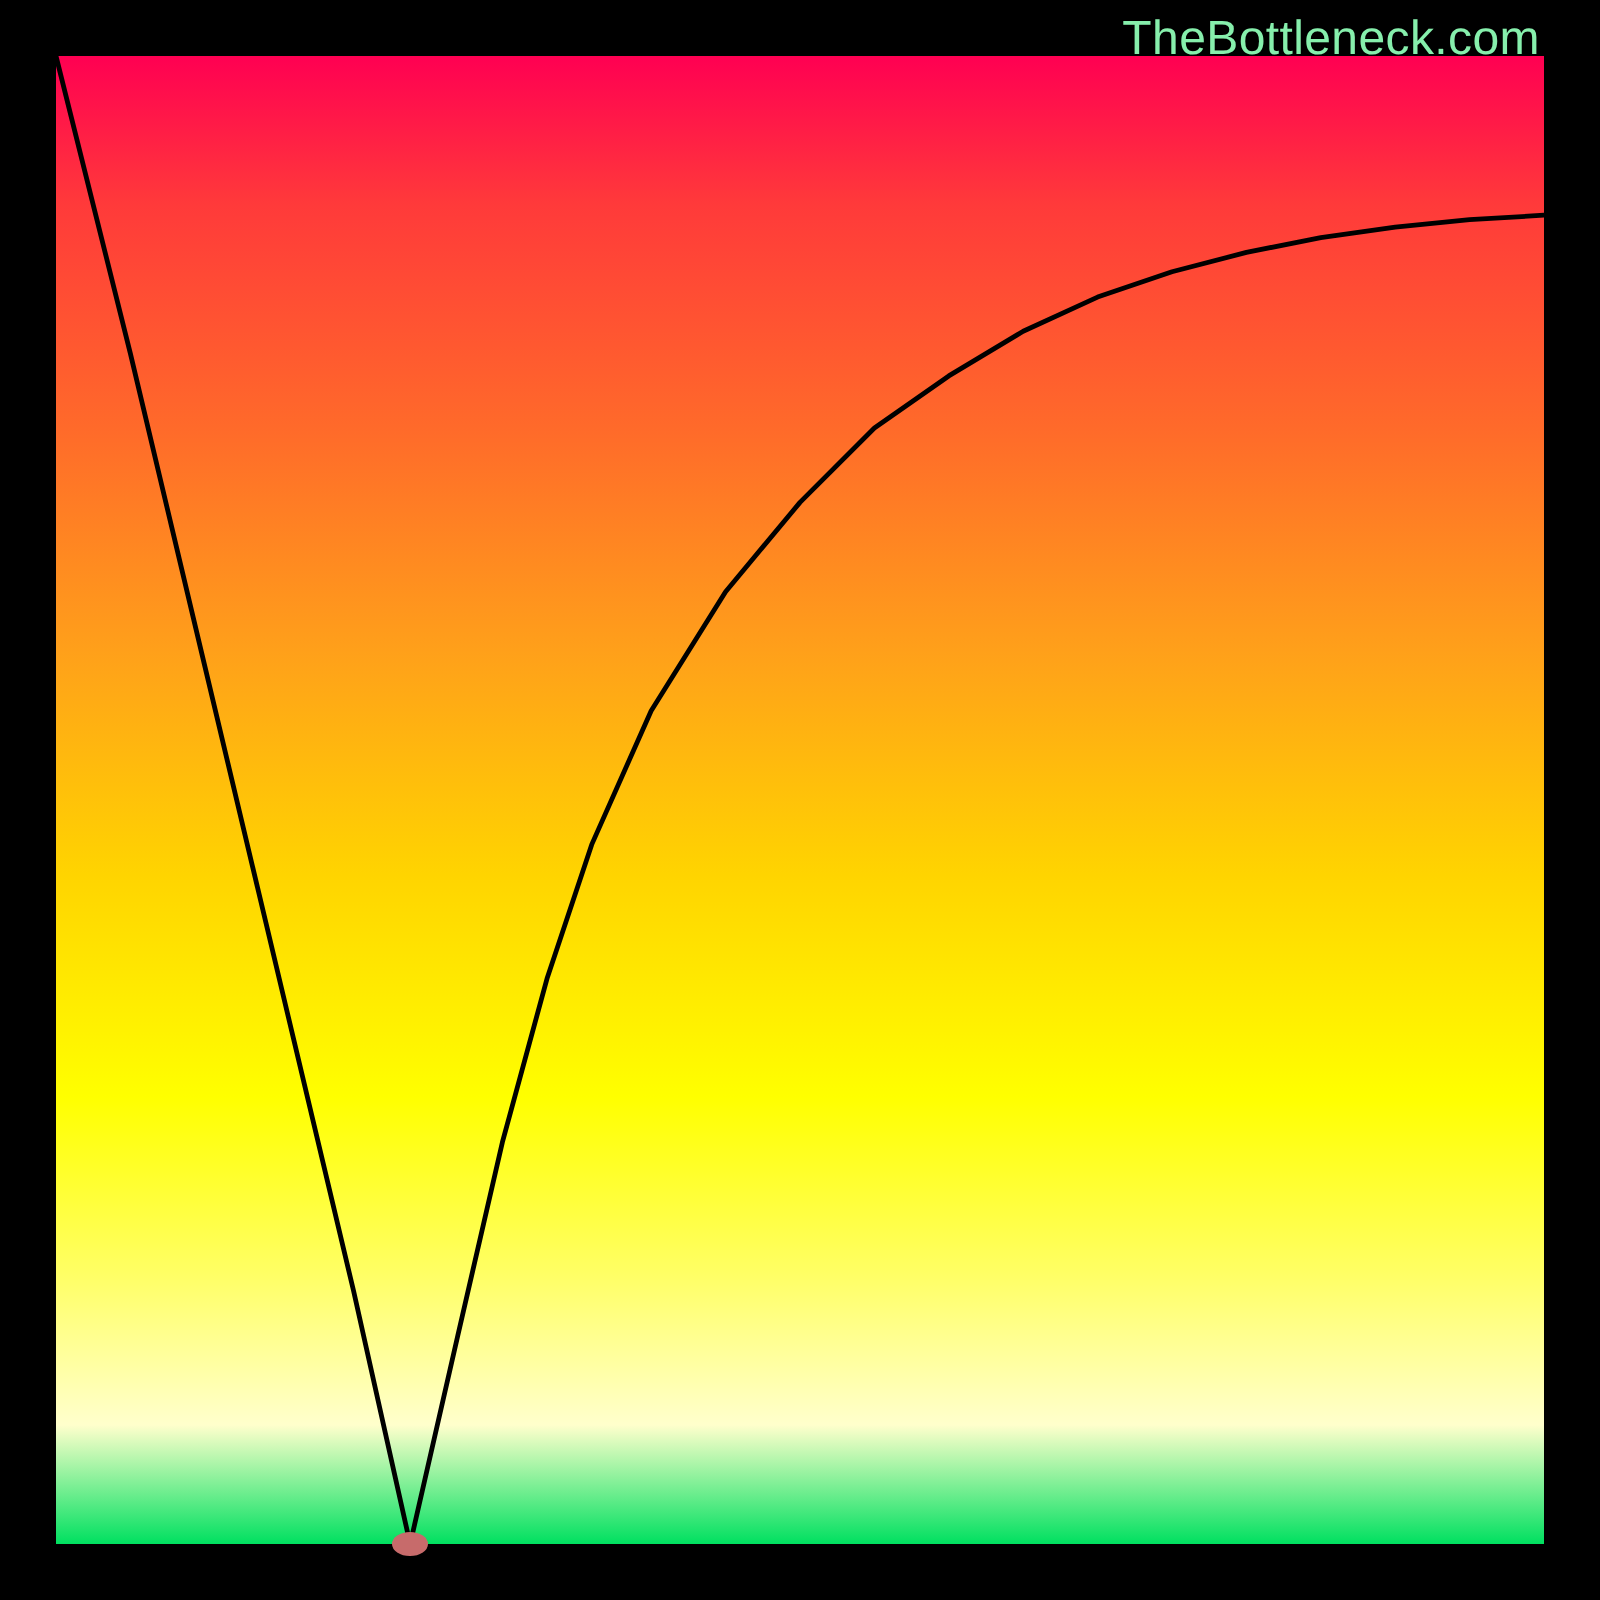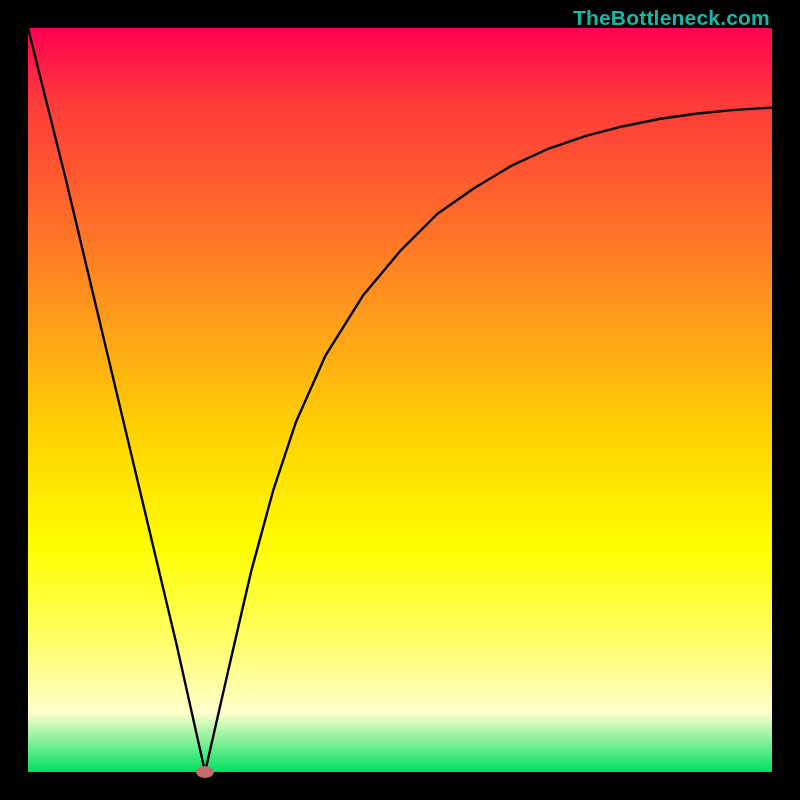--- a/index.html
+++ b/index.html
@@ -49,23 +49,23 @@
     height: 12px;
     border-radius: 50%;
     background: #c76b6b;
     transform: translate(-50%, -50%);
   }
   .attr {
     position: absolute;
     top: 6px;
     right: 30px;
     font-family: Arial, Helvetica, sans-serif;
-    font-size: 21px;
-    font-weight: bold;
-    color: #14b8a6;
+    font-size: 24px;
+    font-weight: normal;
+    color: #86efac;
     letter-spacing: 0.2px;
   }
 </style>
 </head>
 <body>
 
 <div class="attr">TheBottleneck.com</div>
 
 <div class="frame">
   <div class="plot"></div>

